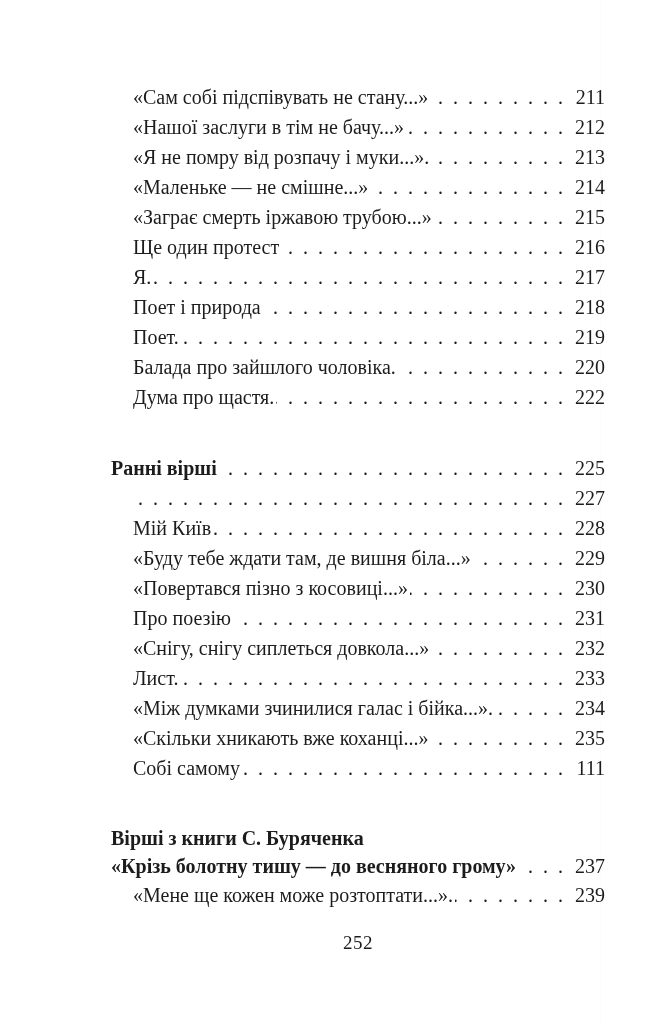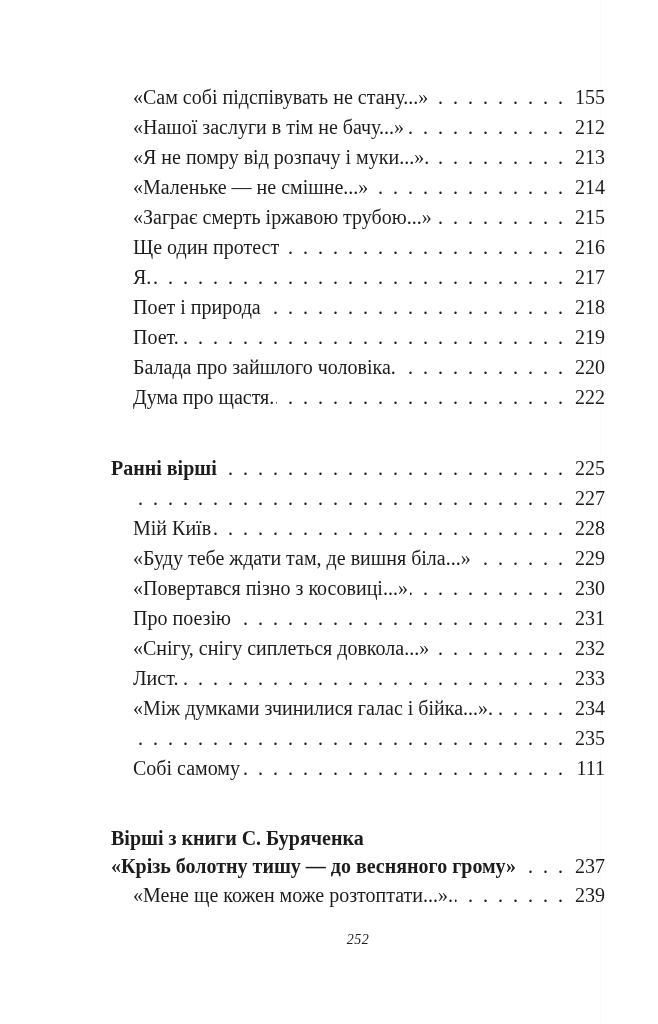--- a/index.html
+++ b/index.html
@@ -63,36 +63,35 @@
   }
   .pagenum {
     flex: 0 0 auto;
     margin-left: 9px;
     min-width: 33px;
     text-align: right;
   }
   .folio {
     margin-top: 22px;
     text-align: center;
-    font-style: italic;
-    font-size: 14px;
+    font-size: 19px;
     letter-spacing: 0.5px;
   }
 </style>
 </head>
 <body>
 
 <div class="page">
   <main class="toc">
 
     <section class="toc-section">
       <div class="row entry">
         <span class="title">«Сам собі підспівувать не стану...»</span>
         <span class="leader"></span>
-        <span class="pagenum">155</span>
+        <span class="pagenum">211</span>
       </div>
       <div class="row entry">
         <span class="title">«Нашої заслуги в тім не бачу...»</span>
         <span class="leader"></span>
         <span class="pagenum">212</span>
       </div>
       <div class="row entry">
         <span class="title">«Я не помру від розпачу і муки...».</span>
         <span class="leader"></span>
         <span class="pagenum">213</span>
@@ -178,20 +177,21 @@
         <span class="title">Лист.</span>
         <span class="leader"></span>
         <span class="pagenum">233</span>
       </div>
       <div class="row entry">
         <span class="title">«Між думками зчинилися галас і бійка...».</span>
         <span class="leader"></span>
         <span class="pagenum">234</span>
       </div>
       <div class="row entry">
+        <span class="title">«Скільки хникають вже коханці...»</span>
         <span class="leader"></span>
         <span class="pagenum">235</span>
       </div>
       <div class="row entry">
         <span class="title">Собі самому</span>
         <span class="leader"></span>
         <span class="pagenum">111</span>
       </div>
     </section>
 

